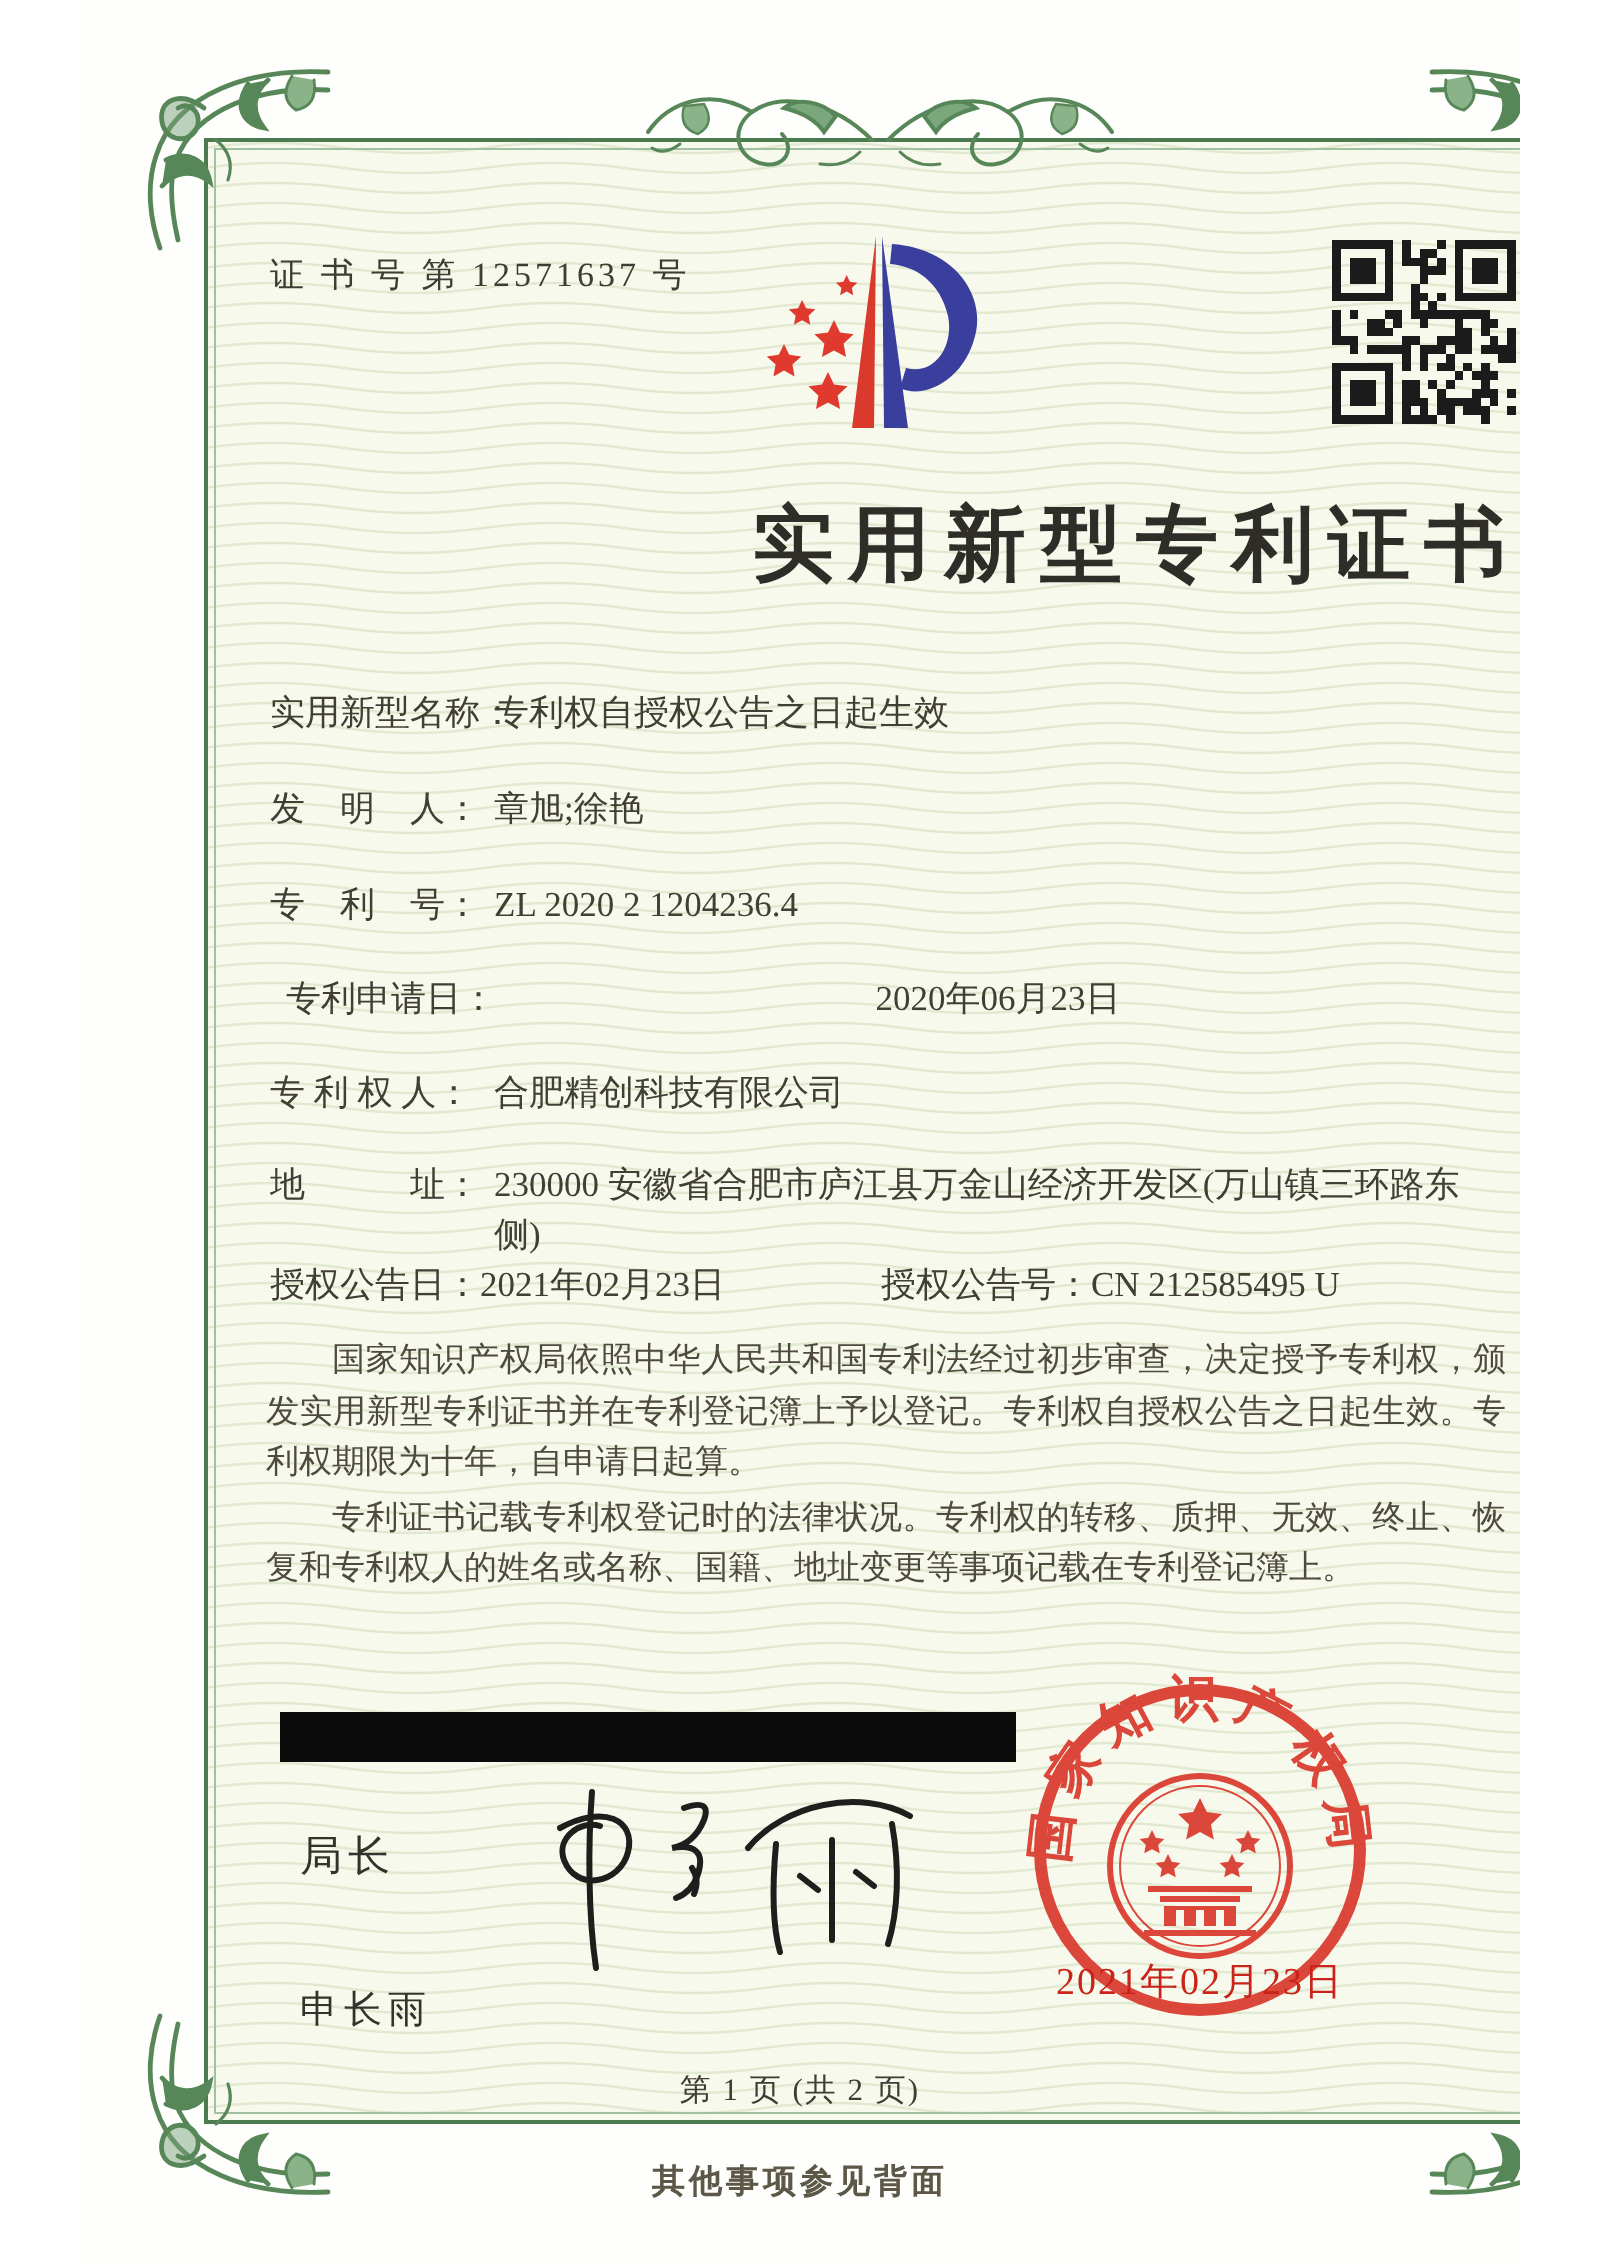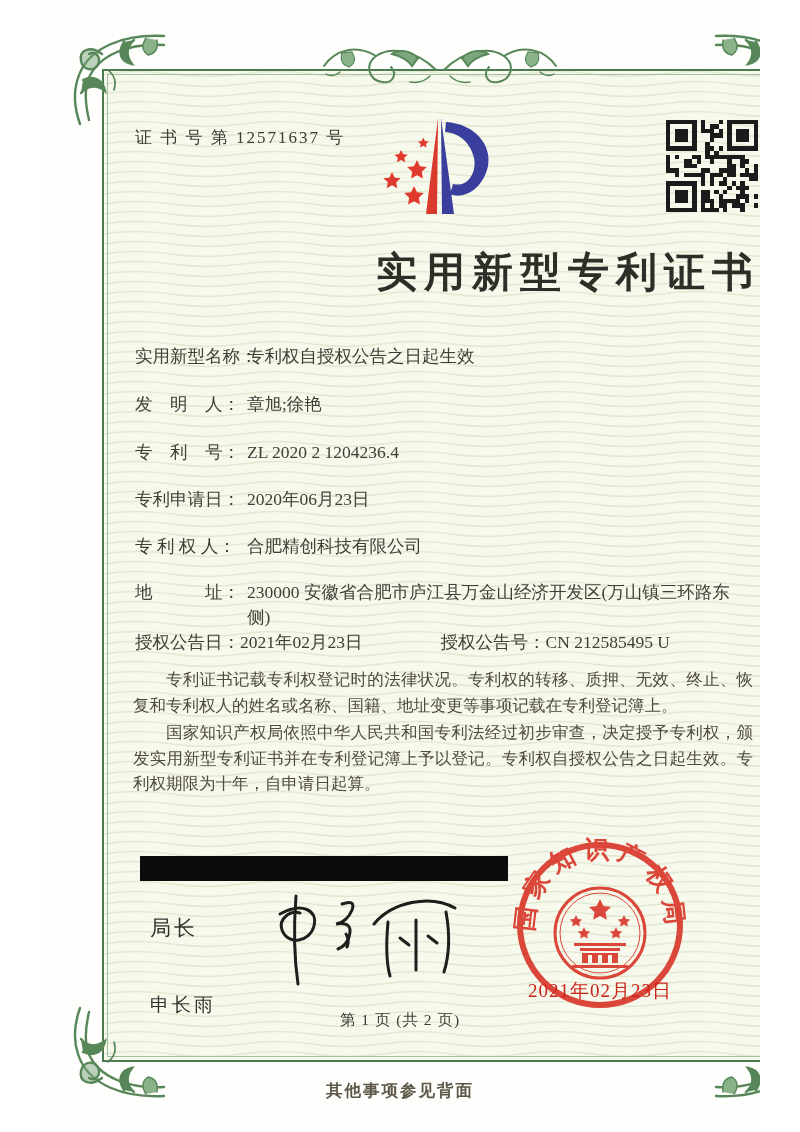--- a/index.html
+++ b/index.html
@@ -30,40 +30,40 @@
   .title {
     position:absolute; left:0; top:245px; width:100%; z-index:4;
     text-align:right; font-size:41px; font-weight:600;
     letter-spacing:7px; color:#2e2d28;
   }
   
   .field { position:absolute; left:95px; z-index:4; font-size:17.5px; color:#403e35; width:616px; }
   .field .lab { display:inline-block; width:112px; vertical-align:top; white-space:nowrap; }
   .field .val { display:inline-block; width:495px; vertical-align:top; line-height:25px; }
   .f0 { top:344px; } .f1 { top:392px; } .f2 { top:440px; }
-  .f3 { top:487px; } .f4 { top:534px; } .f5 { top:580px; }
+  .f3 { top:487px;text-align:center; } .f4 { top:534px; } .f5 { top:580px; }
   .grant-row { position:absolute; left:95px; top:630px; z-index:4; font-size:17.5px; color:#403e35; white-space:nowrap; }
   .grant-row .gap { display:inline-block; width:78px; }
   
   .body-text {
     position:absolute; left:93px; top:667px; width:620px; z-index:4;
     font-size:16.5px; line-height:25.5px; color:#4e4a3d; text-align:justify;
   }
   .body-text p { text-indent:2em; margin-bottom:2px; }
   
   .redaction-bar { position:absolute; left:100px; top:856px; width:368px; height:25px; background:#0b0b0b; z-index:4; }
   .sig-title { position:absolute; left:110px; top:914px; font-size:21px; color:#33322c; z-index:4; letter-spacing:3px; }
   .sig-name  { position:absolute; left:110px; top:951px; font-size:19px; color:#33322c; z-index:4; letter-spacing:3px;margin-top:41px; }
   .sig-script { position:absolute; left:210px; top:882px; z-index:4; }
   .seal { position:absolute; left:470px; top:835px; z-index:4; }
   .seal-date {
     position:absolute; left:488px; top:978px; width:150px; z-index:5;
     font-size:19px; color:#c9241a; letter-spacing:1px; white-space:nowrap;
   }
-  .footer-page { position:absolute; left:0; top:1010px; width:100%; text-align:center; font-size:15.5px; color:#3e3c34; z-index:4; letter-spacing:1px; }
+  .footer-page { position:absolute; left:0; top:1035px; width:100%; text-align:center; font-size:15.5px; color:#3e3c34; z-index:4; letter-spacing:1px; }
   .back-note { position:absolute; left:0; top:1080px; width:100%; text-align:center; font-size:16.5px; color:#5d5747; z-index:4; letter-spacing:2px;font-weight:bold; }
 </style>
 </head>
 <body>
 
 <div class="page">
 
   <svg class="guilloche" width="676" height="993" viewBox="0 0 676 993">
     <defs>
       <pattern id="wave" width="140" height="10" patternUnits="userSpaceOnUse">
@@ -146,22 +146,22 @@
   </div>
   <div class="field f5">
     <span class="lab">地　　　址：</span><span class="val">230000 安徽省合肥市庐江县万金山经济开发区(万山镇三环路东侧)</span>
   </div>
 
   <div class="grant-row">
     <span>授权公告日：</span><span>2021年02月23日</span><span class="gap"></span><span>授权公告号：</span><span>CN 212585495 U</span>
   </div>
 
   <div class="body-text">
+    <p>国家知识产权局依照中华人民共和国专利法经过初步审查，决定授予专利权，颁发实用新型专利证书并在专利登记簿上予以登记。专利权自授权公告之日起生效。专利权期限为十年，自申请日起算。</p>
     <p>专利证书记载专利权登记时的法律状况。专利权的转移、质押、无效、终止、恢复和专利权人的姓名或名称、国籍、地址变更等事项记载在专利登记簿上。</p>
-    <p>国家知识产权局依照中华人民共和国专利法经过初步审查，决定授予专利权，颁发实用新型专利证书并在专利登记簿上予以登记。专利权自授权公告之日起生效。专利权期限为十年，自申请日起算。</p>
   </div>
 
   <div class="redaction-bar"></div>
 
   <div class="sig-title">局长</div>
   <div class="sig-name">申长雨</div>
 
   <svg class="sig-script" width="220" height="110" viewBox="0 0 220 110">
     <g fill="none" stroke="#1e1e1c" stroke-width="3" stroke-linecap="round">
       <path d="M30,32 C 52,20 68,28 64,44 C 60,60 38,64 32,48 C 28,37 40,28 50,31"></path>

